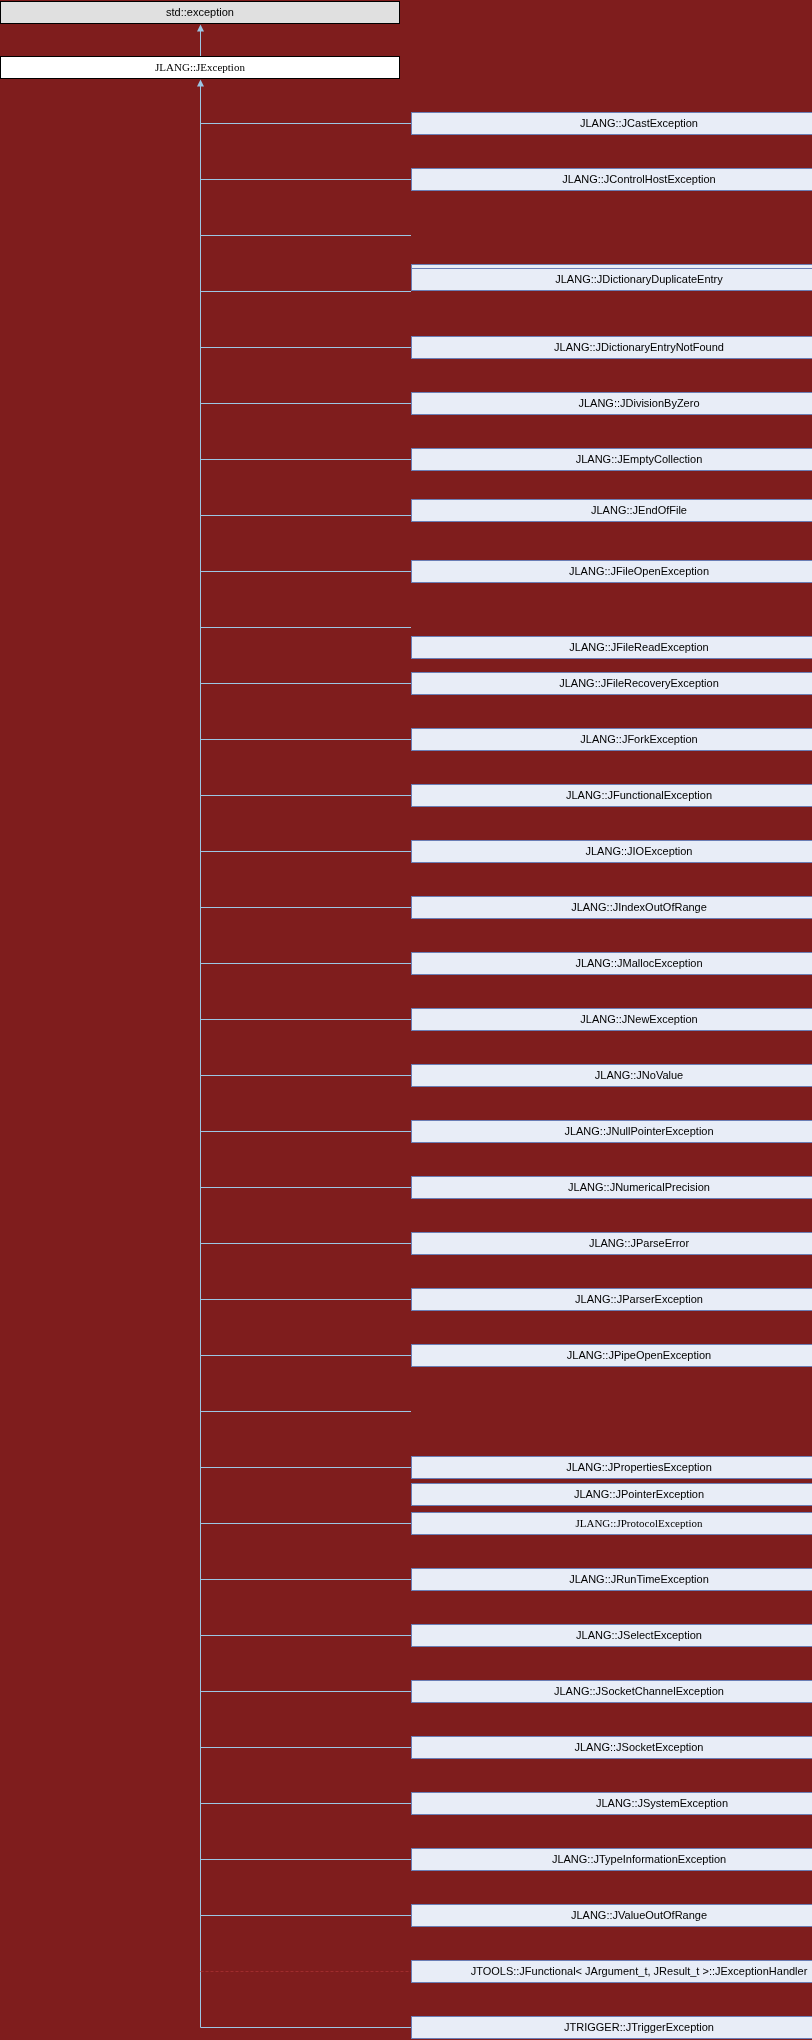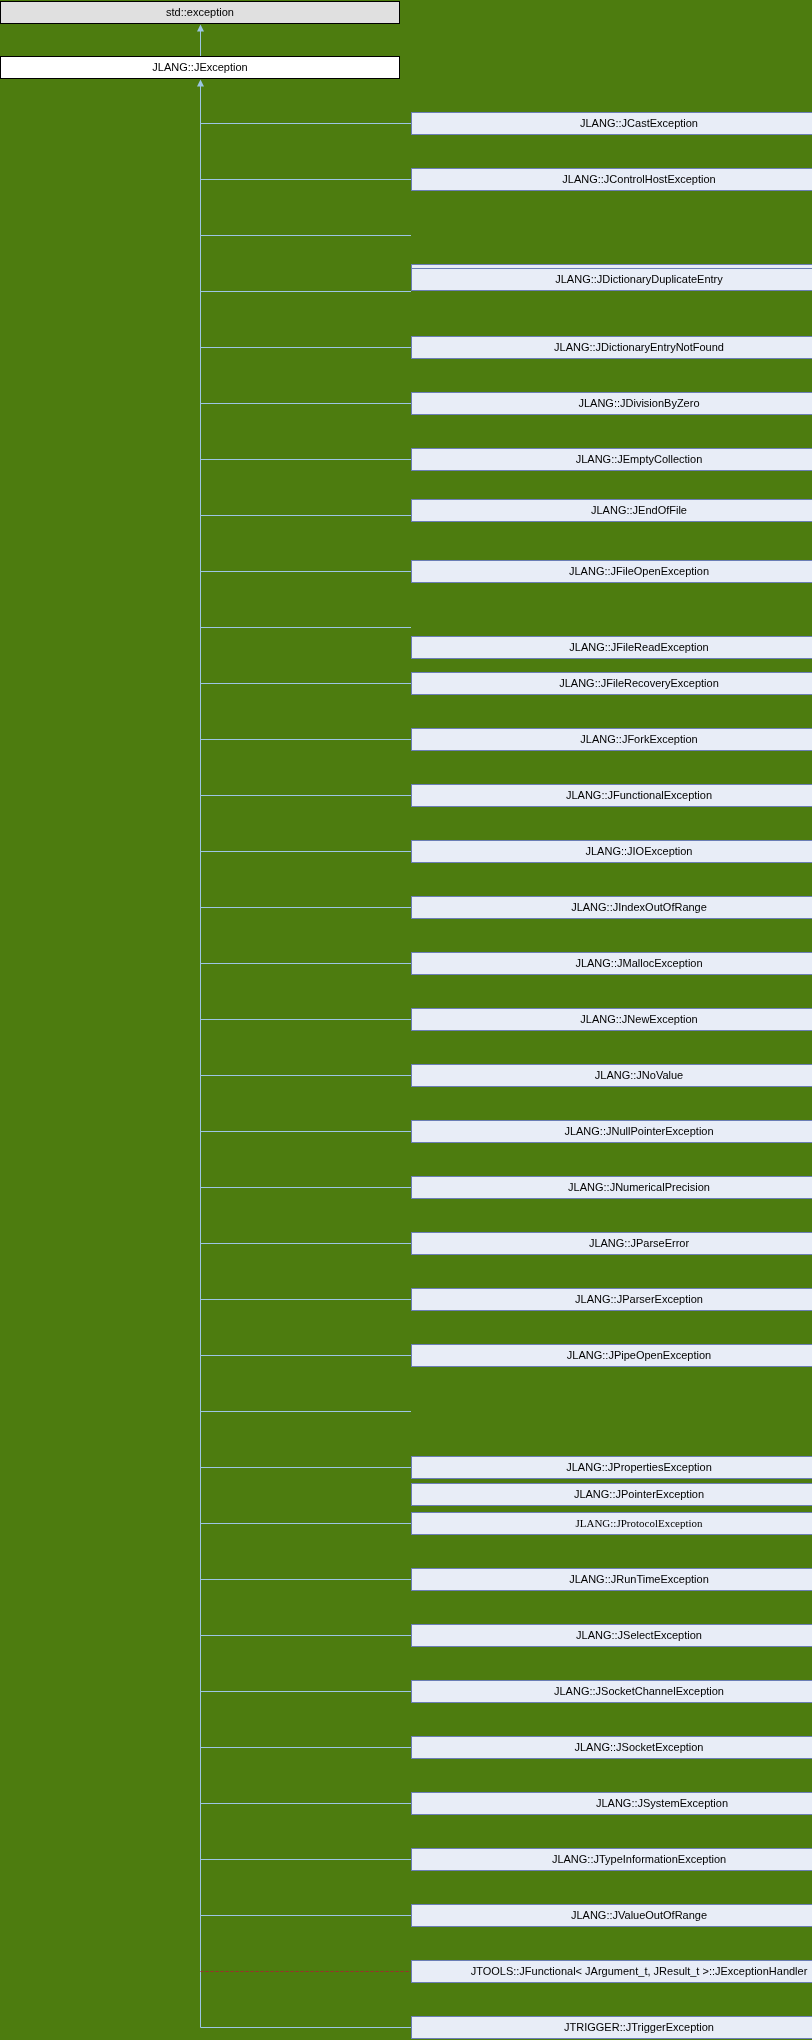--- a/index.html
+++ b/index.html
@@ -6,21 +6,21 @@
     margin: 0;
     padding: 0;
     background: #ffffff;
     font-family: "Liberation Sans", sans-serif;
   }
   .diagram {
     position: relative;
     width: 812px;
     height: 2040px;
     overflow: hidden;
-    background: #4d7c0f;
+    background: #7f1d1d;
   }
   svg.edges {
     position: absolute;
     left: 0;
     top: 0;
     z-index: 1;
   }
   .node {
     position: absolute;
     box-sizing: border-box;
@@ -43,20 +43,21 @@
     width: 400px;
     background: var(--root-fill);
     border: 1px solid var(--top-border);
   }
   .node.parent {
     left: 0;
     top: 56px;
     width: 400px;
     background: var(--parent-fill);
     border: 1px solid var(--top-border);
+    font-family: Liberation Serif, serif;
   }
   .node.derived {
     left: 411px;
     width: 456px;
     background: var(--derived-fill);
     border: 1px solid var(--derived-border);
     cursor: pointer;
   }
   .fold {
     position: absolute;

